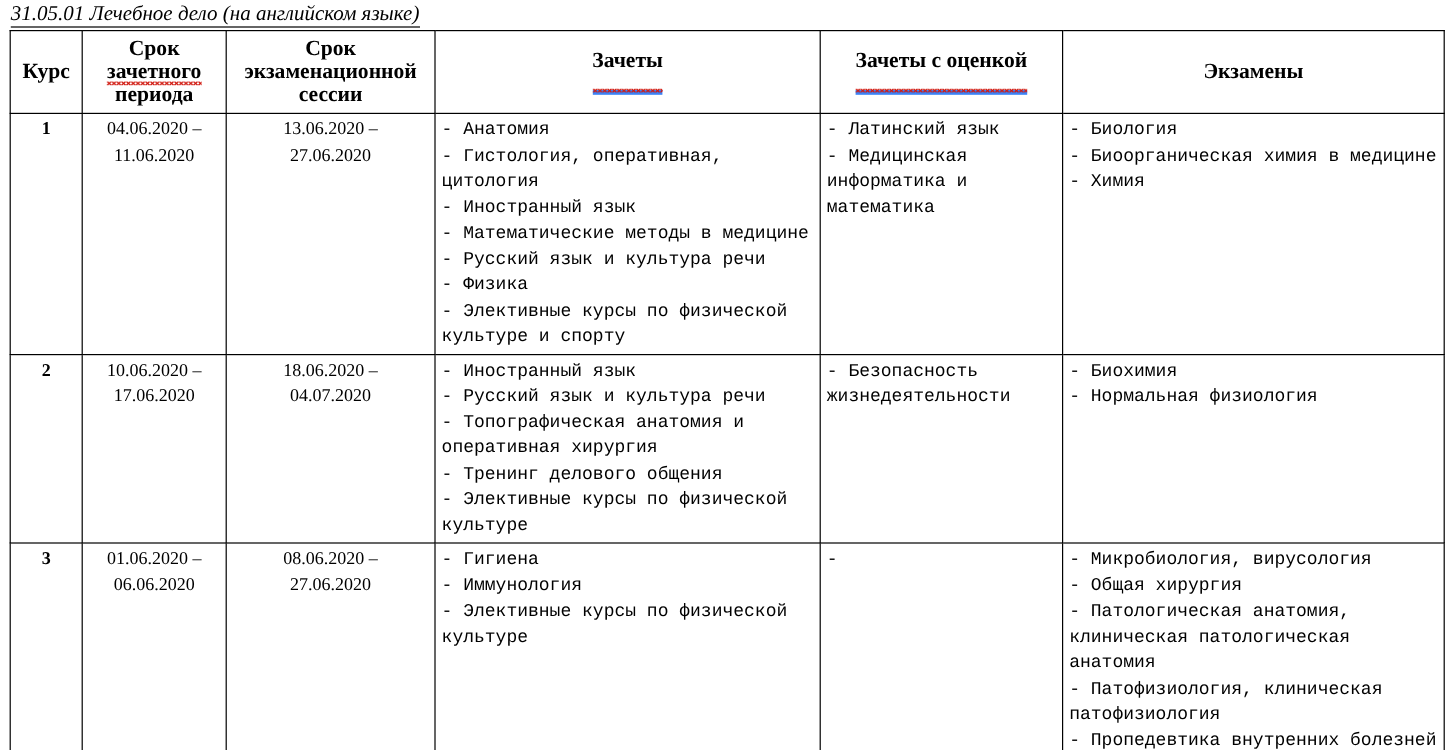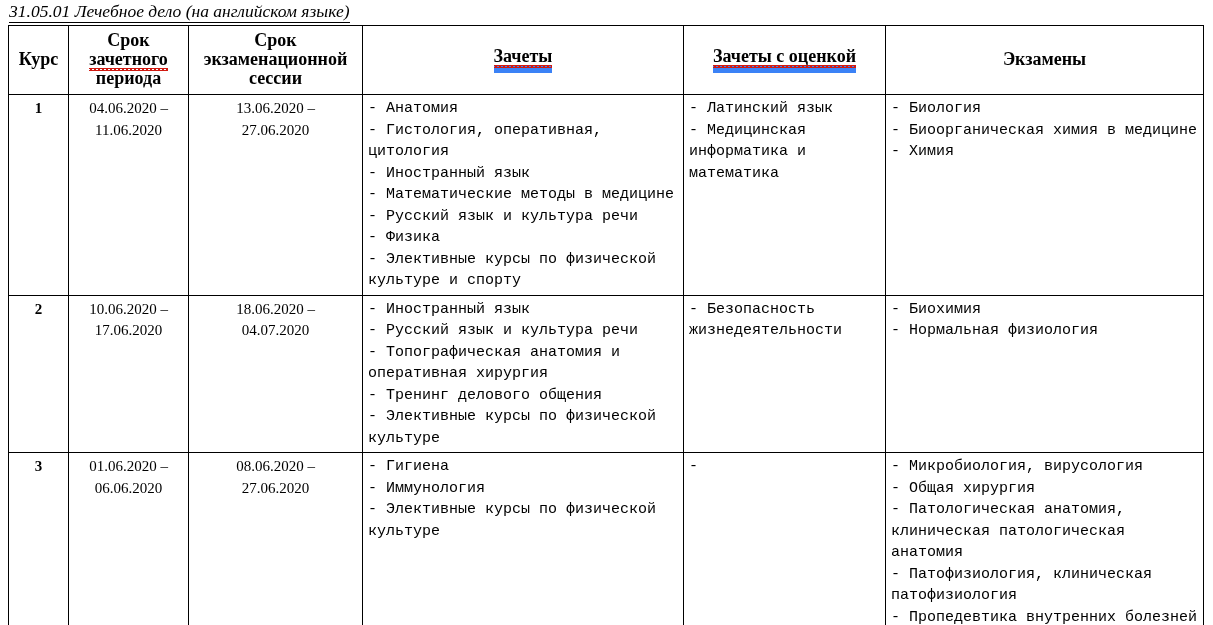--- a/index.html
+++ b/index.html
@@ -83,23 +83,23 @@
     right: 0;
     bottom: -2px;
     height: 3px;
     background-image:
       linear-gradient(135deg, transparent 42%, #d11a11 42%, #d11a11 58%, transparent 58%),
       linear-gradient(45deg, transparent 42%, #d11a11 42%, #d11a11 58%, transparent 58%);
     background-size: 4px 3px;
     background-repeat: repeat-x;
   }
   .hdr-underline {
-    border-bottom: 7px solid #3b82f6;
+    border-bottom: 4px solid #3b82f6;
     display: inline-block;
-    padding-bottom: 0px;
+    padding-bottom: 15px;
   }
 
   .course-num {
     text-align: center;
     font-weight: bold;
     vertical-align: top;
     padding-top: 3px;
   }
   .date-cell {
     text-align: center;

